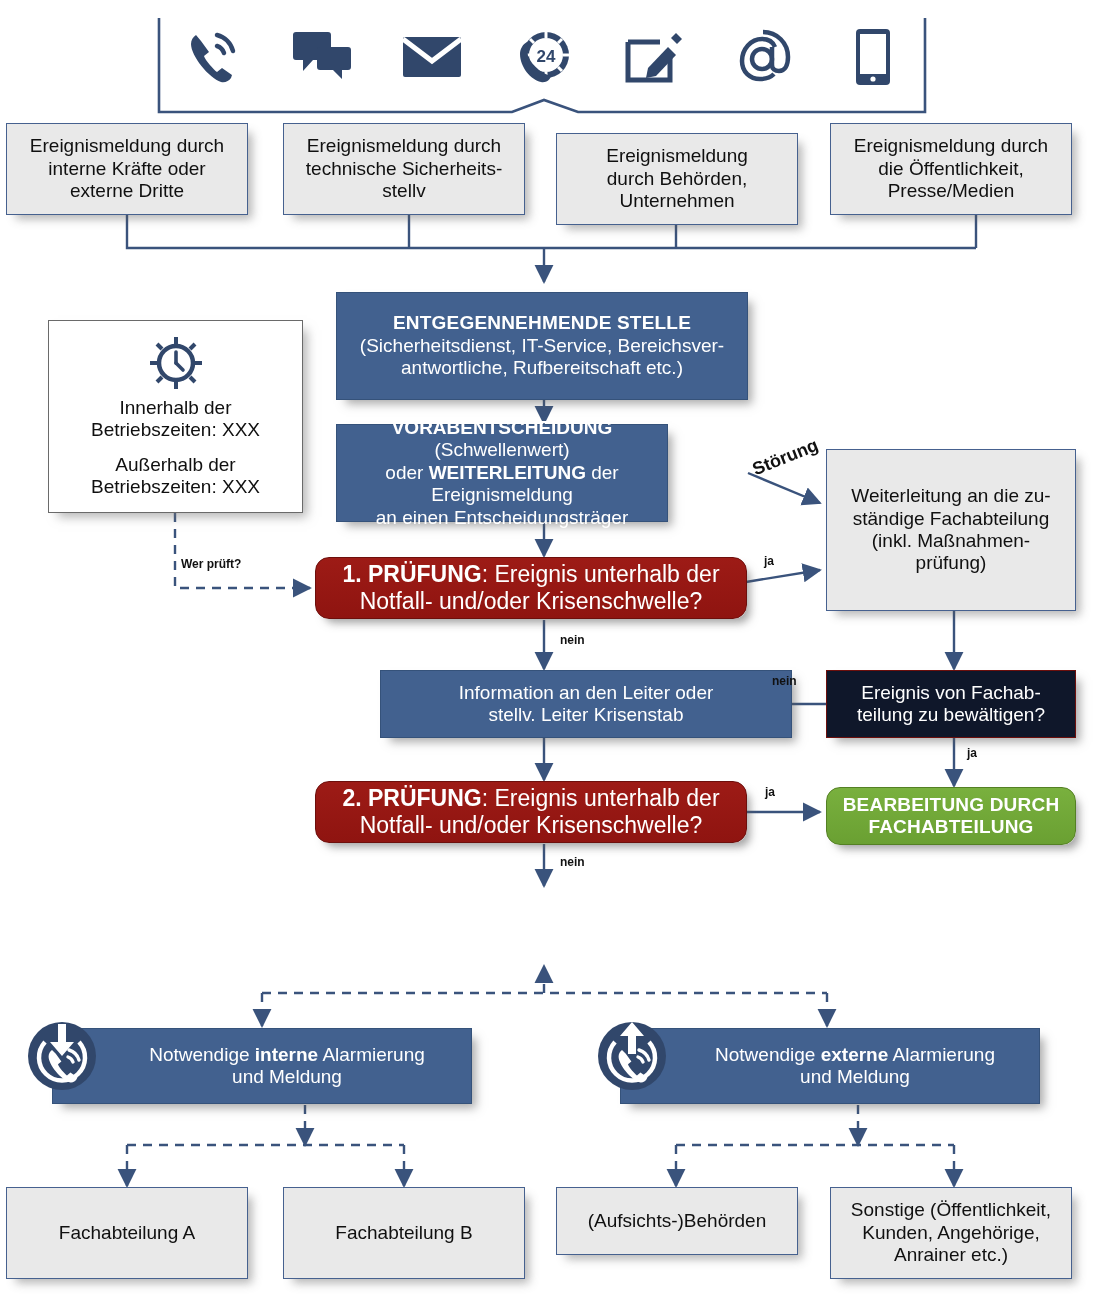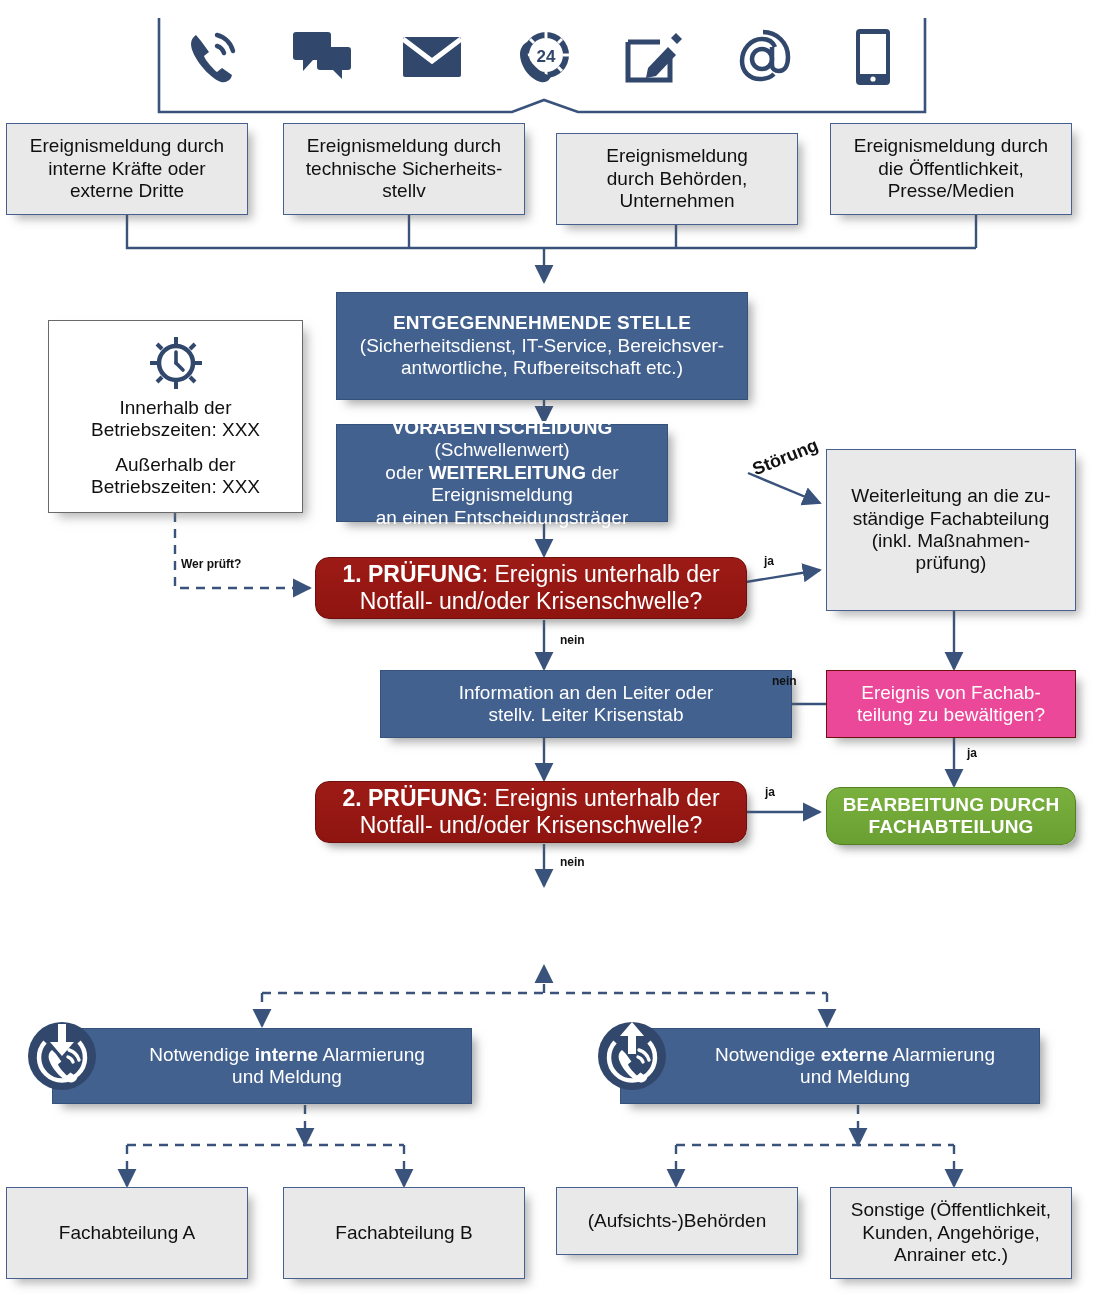--- a/index.html
+++ b/index.html
@@ -356,21 +356,21 @@
     </div>
   </div>
 
   <div class="node blue" style="left:336px; top:670px; width:412px; height:68px;margin-left:44px;">
     <div class="txt">
       <div>Information an den Leiter oder</div>
       <div>stellv. Leiter Krisenstab</div>
     </div>
   </div>
 
-  <div class="node" style="left:826px; top:670px; width:250px; height:68px; background:#ec4899; border:1px solid #6d0f0c; color:#fff; font-size:19px; box-shadow:7px 7px 9px -3px rgba(90,90,90,0.5);">
+  <div class="node" style="left:826px; top:670px; width:250px; height:68px; background:#0f172a; border:1px solid #6d0f0c; color:#fff; font-size:19px; box-shadow:7px 7px 9px -3px rgba(90,90,90,0.5);">
     <div class="txt">
       <div>Ereignis von Fachab-</div>
       <div>teilung zu bewältigen?</div>
     </div>
   </div>
 
   <div class="node darkred" style="left:315px; top:781px; width:432px; height:62px;">
     <div class="txt">
       <div>
         <b>2. PRÜFUNG</b><span>: Ereignis unterhalb der</span>

